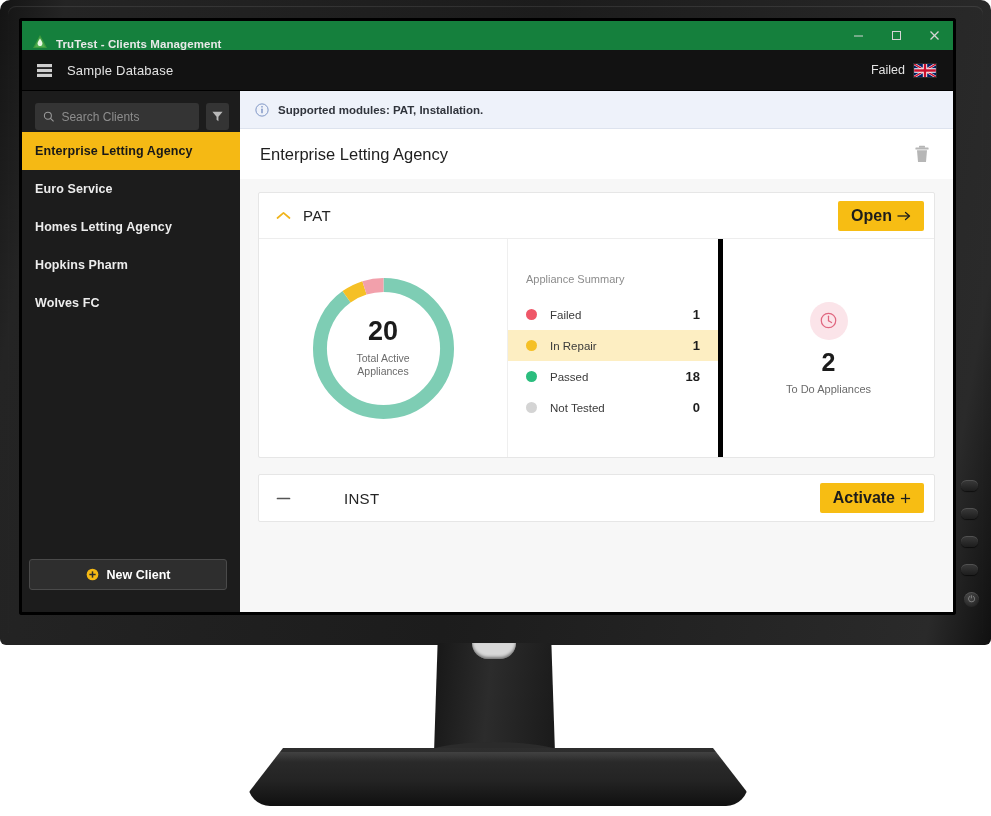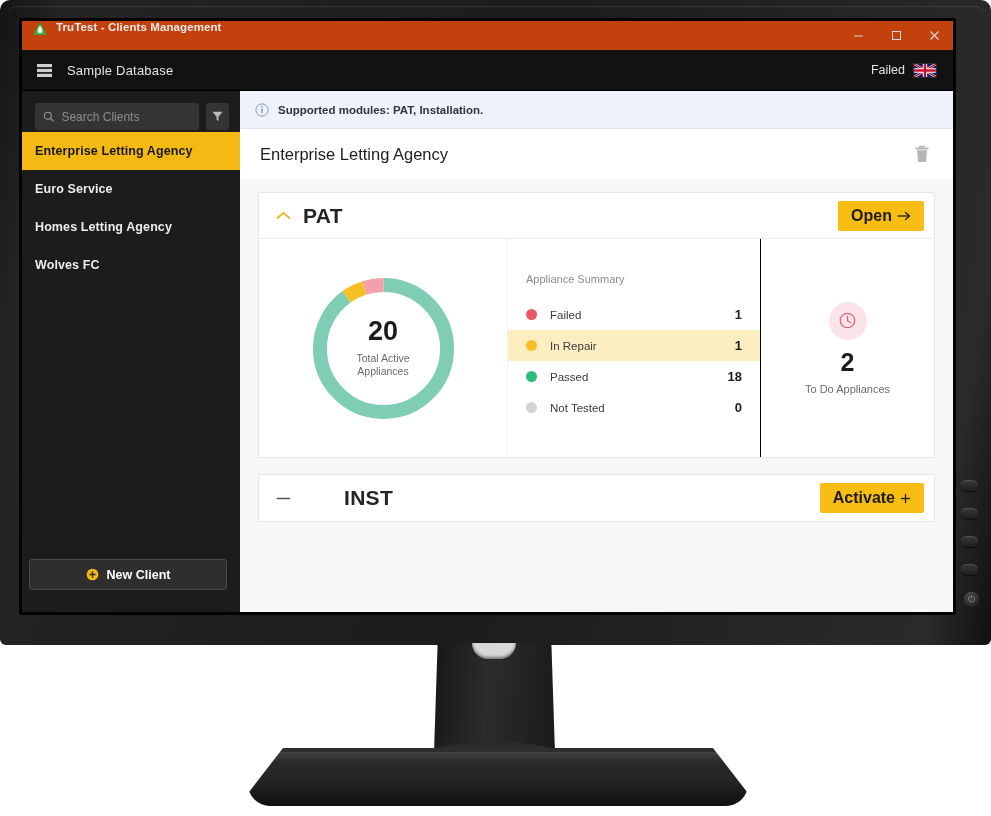--- a/index.html
+++ b/index.html
@@ -99,22 +99,22 @@
     width: 480px; height: 10px;
     background: linear-gradient(180deg, rgba(255,255,255,0.10), rgba(255,255,255,0));
     border-radius: 12px;
   }
 
   
   #app-window { position: absolute; inset: 0; background: #f6f6f6; display: flex; flex-direction: column; }
 
   
   #title-bar {
-    height: 29px; background: #c2410c;
-    display: flex; align-items: flex-start;
+    height: 29px; background: #15803d;
+    display: flex; align-items: flex-end;
     flex: 0 0 auto;
   }
   #app-logo { width: 16px; height: 16px; margin: 0 8px 0 10px; flex: 0 0 auto; }
   #title-text { color: #e9e9e9; font-size: 11.5px; font-weight: bold; letter-spacing: .1px; }
   #window-controls { margin-left: auto; display: flex; height: 29px; }
   .win-btn {
     width: 38px; height: 29px; display: flex; align-items: center; justify-content: center;
     color: #d5d5d5; font-size: 13px;
   }
 
@@ -191,33 +191,33 @@
   .module-card {
     background: #ffffff; border: 1px solid #e6e6e6; border-radius: 2px;
     margin-bottom: 16px;
   }
   .card-head {
     height: 46px; display: flex; align-items: center; padding: 0 10px 0 16px;
     border-bottom: 1px solid #ededed;
   }
   .card-head.no-border { border-bottom: none; gap: 41px; }
   .chevron { width: 16px; margin-right: 12px; display: flex; align-items: center; justify-content: center; }
-  .card-title { font-size: 21px; font-weight: bold; color: #242424; letter-spacing: .3px; }
+  .card-title { font-size: 15px; font-weight: normal; color: #242424; letter-spacing: .3px; }
   .card-action {
     margin-left: auto; height: 30px; min-width: 80px; padding: 0 13px;
     background: #f7bd13; border: none; border-radius: 2px;
     color: #1c1c1c; font-size: 16px; font-weight: bold;
     display: flex; align-items: center; justify-content: center; gap: 5px;
     font-family: "Liberation Sans", sans-serif;
   }
 
   .card-body { display: flex; height: 218px; }
   .panel { display: flex; flex-direction: column; align-items: center; justify-content: center; }
   #donut-panel { width: 248px; flex: 0 0 auto; }
-  #summary-panel { width: 254px; flex: 0 0 auto; border-left: 1px solid #efefef; border-right: 1px solid #000000; align-self: stretch; justify-content: center; }
+  #summary-panel { width: 216px; flex: 0 0 auto; border-left: 1px solid #efefef; border-right: 5px solid #000000; align-self: stretch; justify-content: center; }
   #todo-panel { flex: 1 1 auto; }
 
   
   #donut-wrap { position: relative; width: 155px; height: 155px; }
   #donut-center {
     position: absolute; inset: 0; display: flex; flex-direction: column;
     align-items: center; justify-content: center; text-align: center;
   }
   #donut-total { font-size: 27px; font-weight: bold; color: #1b1b1b; line-height: 1; }
   #donut-caption { font-size: 10.5px; color: #6b6b6b; margin-top: 7px; line-height: 1.25; }
@@ -330,20 +330,23 @@
 
           <ul id="client-list">
             <li class="client-item selected">
               <span>Enterprise Letting Agency</span>
             </li>
             <li class="client-item">
               <span>Euro Service</span>
             </li>
             <li class="client-item">
               <span>Homes Letting Agency</span>
+            </li>
+            <li class="client-item">
+              <span>Hopkins Pharm</span>
             </li>
             <li class="client-item">
               <span>Wolves FC</span>
             </li>
           </ul>
 
           <div id="new-client-wrap">
             <div id="new-client-button">
               <svg width="13" height="13" viewBox="0 0 14 14">
                 <circle cx="7" cy="7" r="6.3" fill="#f5b914"></circle>

